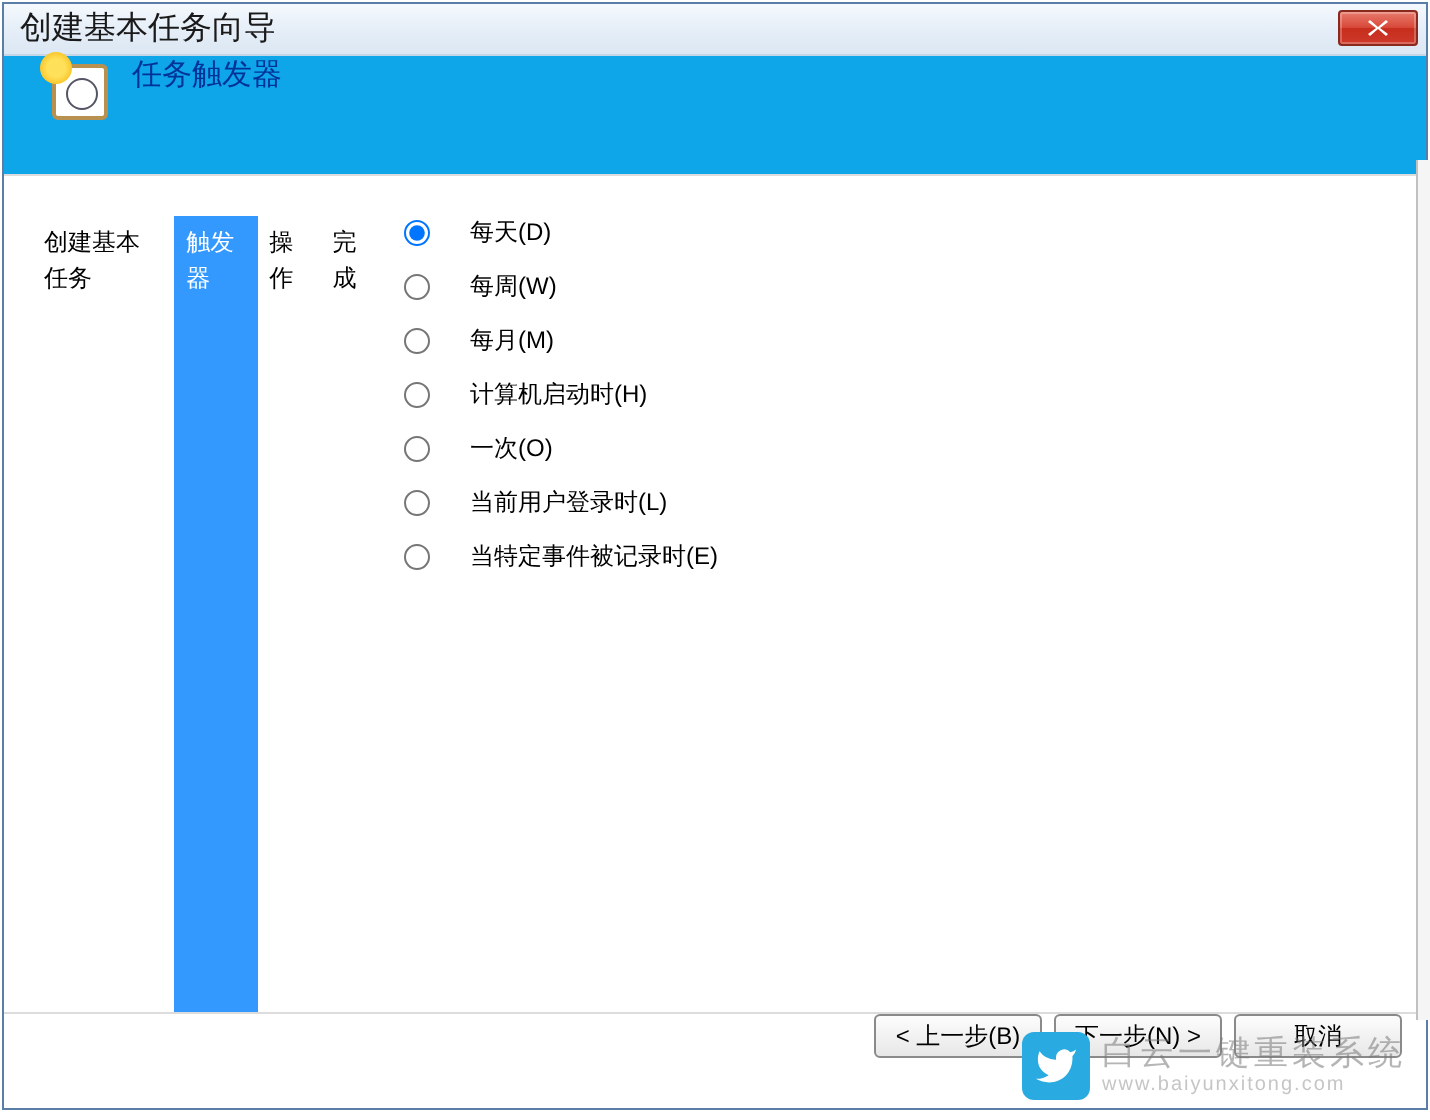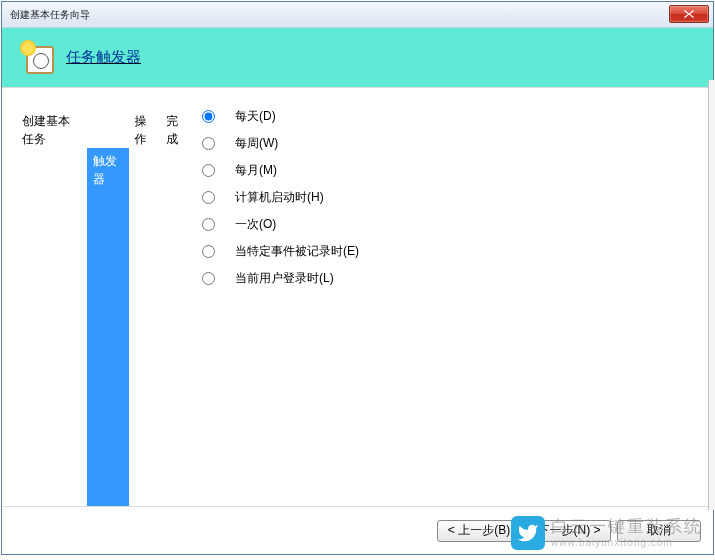--- a/index.html
+++ b/index.html
@@ -23,44 +23,42 @@
     }
     .titlebar {
       height: 26px;
       background: linear-gradient(to bottom, #f5f9fd 0%, #e6eef8 50%, #dbe7f3 100%);
       border-bottom: 1px solid #c5d6e8;
       display: flex;
       align-items: center;
       padding: 0 4px 0 8px;
       justify-content: space-between;
     }
-    .title-text { color: #1a1a1a; font-size: 10px; }
+    .title-text { color: #1a1a1a; font-size: 16px; }
     .close-btn {
       width: 40px;
       height: 18px;
       background: linear-gradient(to bottom, #e87a6c 0%, #d84a3a 48%, #c62d1d 52%, #cf3a2a 100%);
       border: 1px solid #8a2a1e;
       border-radius: 2px;
       display: flex;
       align-items: center;
       justify-content: center;
       margin-top: -2px;
       cursor: pointer;
       box-shadow: inset 0 0 0 1px rgba(255,255,255,0.25);
     }
     .close-btn svg { width: 12px; height: 10px; }
     .header {
       height: 60px;
-      background: #5eead4;
+      background: #0ea5e9;
       border-bottom: 1px solid #dcdcdc;
       display: flex;
-      align-items: center;
       padding-left: 20px;
       gap: 12px;
-      text-decoration: underline;
     }
     .header-icon {
       width: 32px;
       height: 32px;
       position: relative;
     }
     .header-icon .clock {
       position: absolute;
       width: 28px;
       height: 28px;
@@ -103,21 +101,20 @@
     }
     .sidebar-item {
       padding: 4px 6px;
       color: #000;
       cursor: pointer;
       line-height: 18px;
     }
     .sidebar-item.selected {
       background: #3399ff;
       color: #fff;
-      margin-top: 40px;
     }
     .main {
       flex: 1;
       padding-top: 20px;
       padding-left: 10px;
     }
     .prompt { margin-bottom: 14px; color: #000; }
     .radio-row {
       display: flex;
       align-items: center;
@@ -128,21 +125,21 @@
       width: 13px;
       height: 13px;
       cursor: pointer;
     }
     .radio-row label { cursor: pointer; }
     .footer {
       height: 48px;
       border-top: 1px solid #dcdcdc;
       display: flex;
       justify-content: flex-end;
-      align-items: center;
+      align-items: flex-start;
       padding-right: 12px;
       gap: 6px;
       position: relative;
     }
     .btn {
       min-width: 84px;
       height: 22px;
       border: 1px solid #8a8a8a;
       border-radius: 3px;
       background: linear-gradient(to bottom, #fdfdfd, #e7e7e7);
@@ -237,25 +234,25 @@
       <div class="radio-row">
         <input type="radio" name="trigger" style="">
         <label>计算机启动时(H)</label>
       </div>
       <div class="radio-row">
         <input type="radio" name="trigger" style="">
         <label>一次(O)</label>
       </div>
       <div class="radio-row">
         <input type="radio" name="trigger" style="">
+        <label>当前用户登录时(L)</label>
+      </div>
+      <div class="radio-row">
+        <input type="radio" name="trigger" style="">
         <label>当特定事件被记录时(E)</label>
-      </div>
-      <div class="radio-row">
-        <input type="radio" name="trigger" style="">
-        <label>当前用户登录时(L)</label>
       </div>
     </div>
   </div>
 
   <div class="footer">
     <button class="btn">&lt; 上一步(B)</button>
     <button class="btn">下一步(N) &gt;</button>
     <button class="btn">取消</button>
 
     <div class="watermark">

